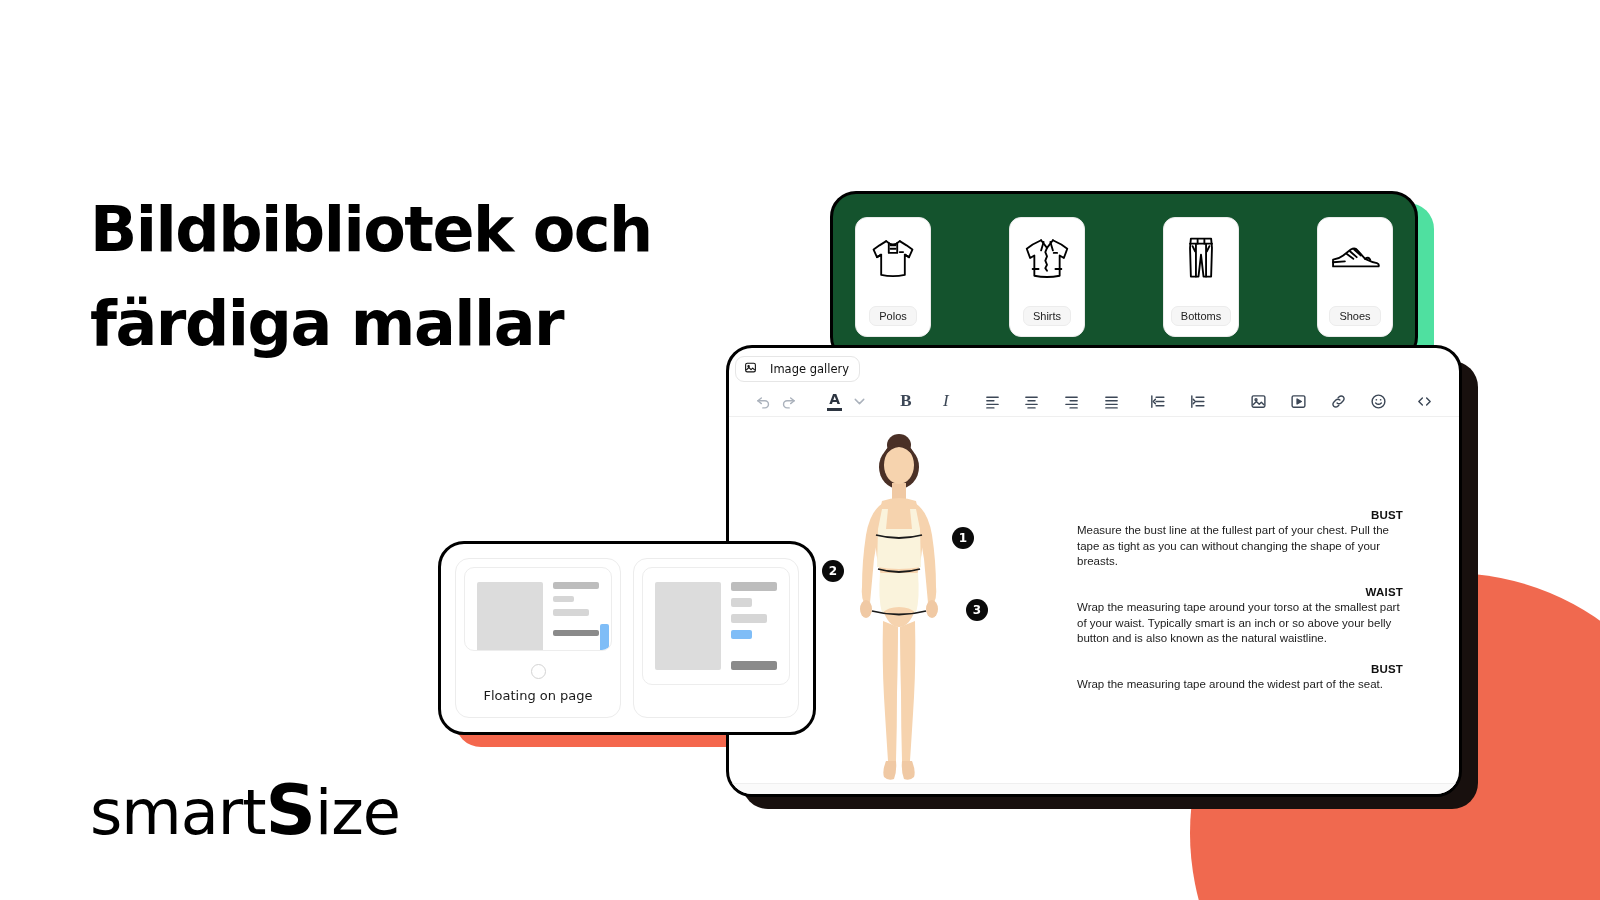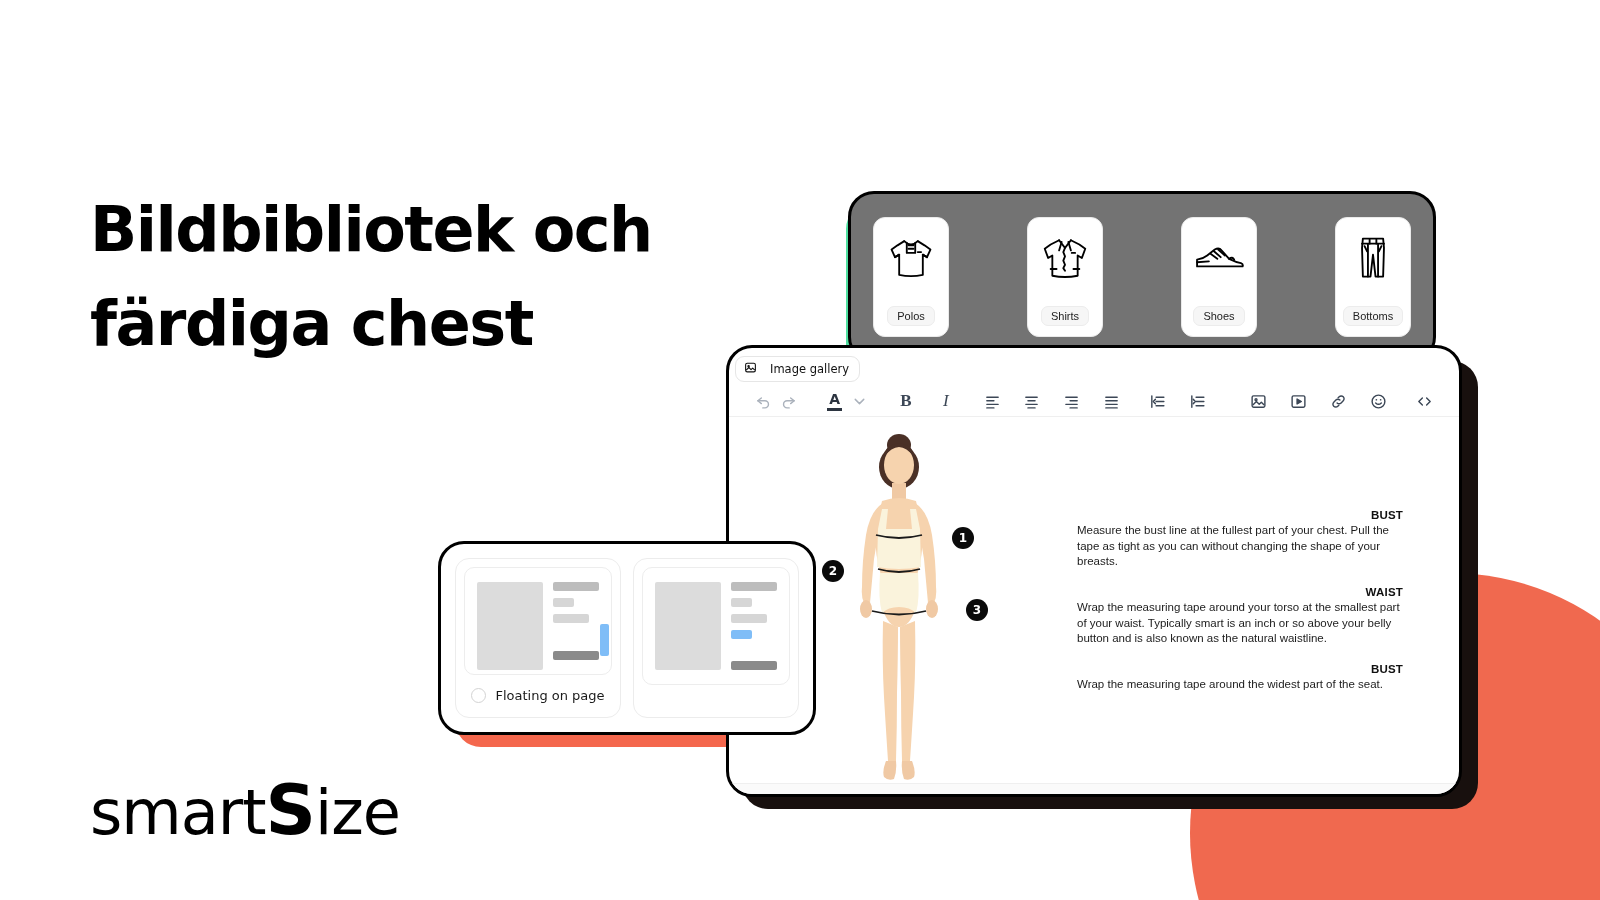--- a/index.html
+++ b/index.html
@@ -40,23 +40,23 @@
 
   
   .winshadow { position: absolute; border-radius: 28px; }
 
   
   #garment-shadow {
     left: 846px; top: 160px; width: 588px; height: 172px;
     background: #4FE0A0; border-radius: 26px; z-index: 2;
   }
   #garment-panel {
-    position: absolute; left: 848px; top: 148px;
+    position: absolute; left: 830px; top: 148px;
     width: 588px; height: 172px;
-    background: #737373; border: 3px solid #000; border-radius: 26px;
+    background: #14532d; border: 3px solid #000; border-radius: 26px;
     z-index: 3; display: flex; align-items: center;
     justify-content: space-between; padding: 0 22px;
   }
   .cat-card {
     width: 76px; height: 120px; background: #fff;
     border: 1px solid #EAEAEA; border-radius: 12px;
     display: flex; flex-direction: column; align-items: center;
     justify-content: space-between; padding: 11px 4px 10px;
   }
   .cat-icon { width: 54px; height: 58px; display: flex; align-items: center; justify-content: center; }
@@ -98,21 +98,21 @@
   .wl.short { width: 45%; }
   .wl.med { width: 78%; }
   .wl.blue { background: #7FBDF7; width: 45%; }
   .wl.spacer { background: transparent; flex: 1; }
   .wire-blue-side {
     position: absolute; right: -10px; top: 42px;
     width: 9px; height: 32px; background: #7FBDF7; border-radius: 2px;
   }
   .radio-row {
     display: flex; align-items: center; gap: 9px;
-    padding: 13px 0 14px; width: 100%; justify-content: center;
+    padding: 13px 0 14px; width: 100%; justify-content: center; flex-direction: column;
   }
   .radio {
     width: 15px; height: 15px; border-radius: 50%;
     border: 1.5px solid #D3D3D3; background: #fff; flex: none;
   }
   .radio.on { border: 4px solid #000; }
   .radio-label { font-family: "DejaVu Sans", sans-serif; font-size: 13px; color: #1A1A1A; }
 
   
   #editor-shadow {
@@ -174,21 +174,21 @@
 </style>
 </head>
 <body>
 
 <div id="stage">
 
   <div class="coral-blob"></div>
 
   <div class="headline">
     <span class="l1">Bildbibliotek och</span>
-    <span class="l2">färdiga chest</span>
+    <span class="l2">färdiga mallar</span>
   </div>
 
   <div class="logo">
     <span class="light">smart</span>
       <span class="bolds">S</span>
       <span class="light">ize</span>
   </div>
 
   <div class="winshadow" id="garment-shadow"></div>
   <div id="garment-panel">
@@ -218,40 +218,40 @@
           <path d="M40 26 L44 26"></path>
         </svg>
       </div>
       <div class="cat-label">Shirts</div>
     </div>
 
 
     <div class="cat-card">
       <div class="cat-icon">
         <svg viewBox="0 0 64 64" fill="none" stroke="#000" stroke-width="2.2" stroke-linejoin="round" stroke-linecap="round">
-          <path d="M6 41 L6 34 Q13 33 18 29 L27 22 Q32 19 35 23 L44 33 Q52 37 58 38 Q61 39 60 42 L6 42 Z"></path>
-          <path d="M6 37 L20 36"></path>
-          <path d="M22 27 L30 33 M26 24 L34 31 M31 22 L39 29"></path>
-          <path d="M44 33 Q48 30 50 34"></path>
-        </svg>
-      </div>
-      <div class="cat-label">Shoes</div>
-    </div>
-
-    <div class="cat-card">
-      <div class="cat-icon">
-        <svg viewBox="0 0 64 64" fill="none" stroke="#000" stroke-width="2.2" stroke-linejoin="round" stroke-linecap="round">
           <path d="M20 9 L44 9 L45 20 L44 54 L35 54 L32 28 L29 54 L20 54 L19 20 Z"></path>
           <path d="M19 15 L45 15"></path>
           <path d="M26 16 L26 54 M38 16 L38 54"></path>
           <path d="M22 18 L25 24 M42 18 L39 24"></path>
           <path d="M28 10 L28 15 M36 10 L36 15"></path>
         </svg>
       </div>
       <div class="cat-label">Bottoms</div>
+    </div>
+
+    <div class="cat-card">
+      <div class="cat-icon">
+        <svg viewBox="0 0 64 64" fill="none" stroke="#000" stroke-width="2.2" stroke-linejoin="round" stroke-linecap="round">
+          <path d="M6 41 L6 34 Q13 33 18 29 L27 22 Q32 19 35 23 L44 33 Q52 37 58 38 Q61 39 60 42 L6 42 Z"></path>
+          <path d="M6 37 L20 36"></path>
+          <path d="M22 27 L30 33 M26 24 L34 31 M31 22 L39 29"></path>
+          <path d="M44 33 Q48 30 50 34"></path>
+        </svg>
+      </div>
+      <div class="cat-label">Shoes</div>
     </div>
 
   </div>
 
   <div class="winshadow" id="editor-shadow"></div>
   <div id="editor-window">
 
     <div class="toolbar">
       <div class="tb-btn muted">
         <svg viewBox="0 0 24 24" fill="none" stroke="currentColor" stroke-width="2" stroke-linecap="round" stroke-linejoin="round">

